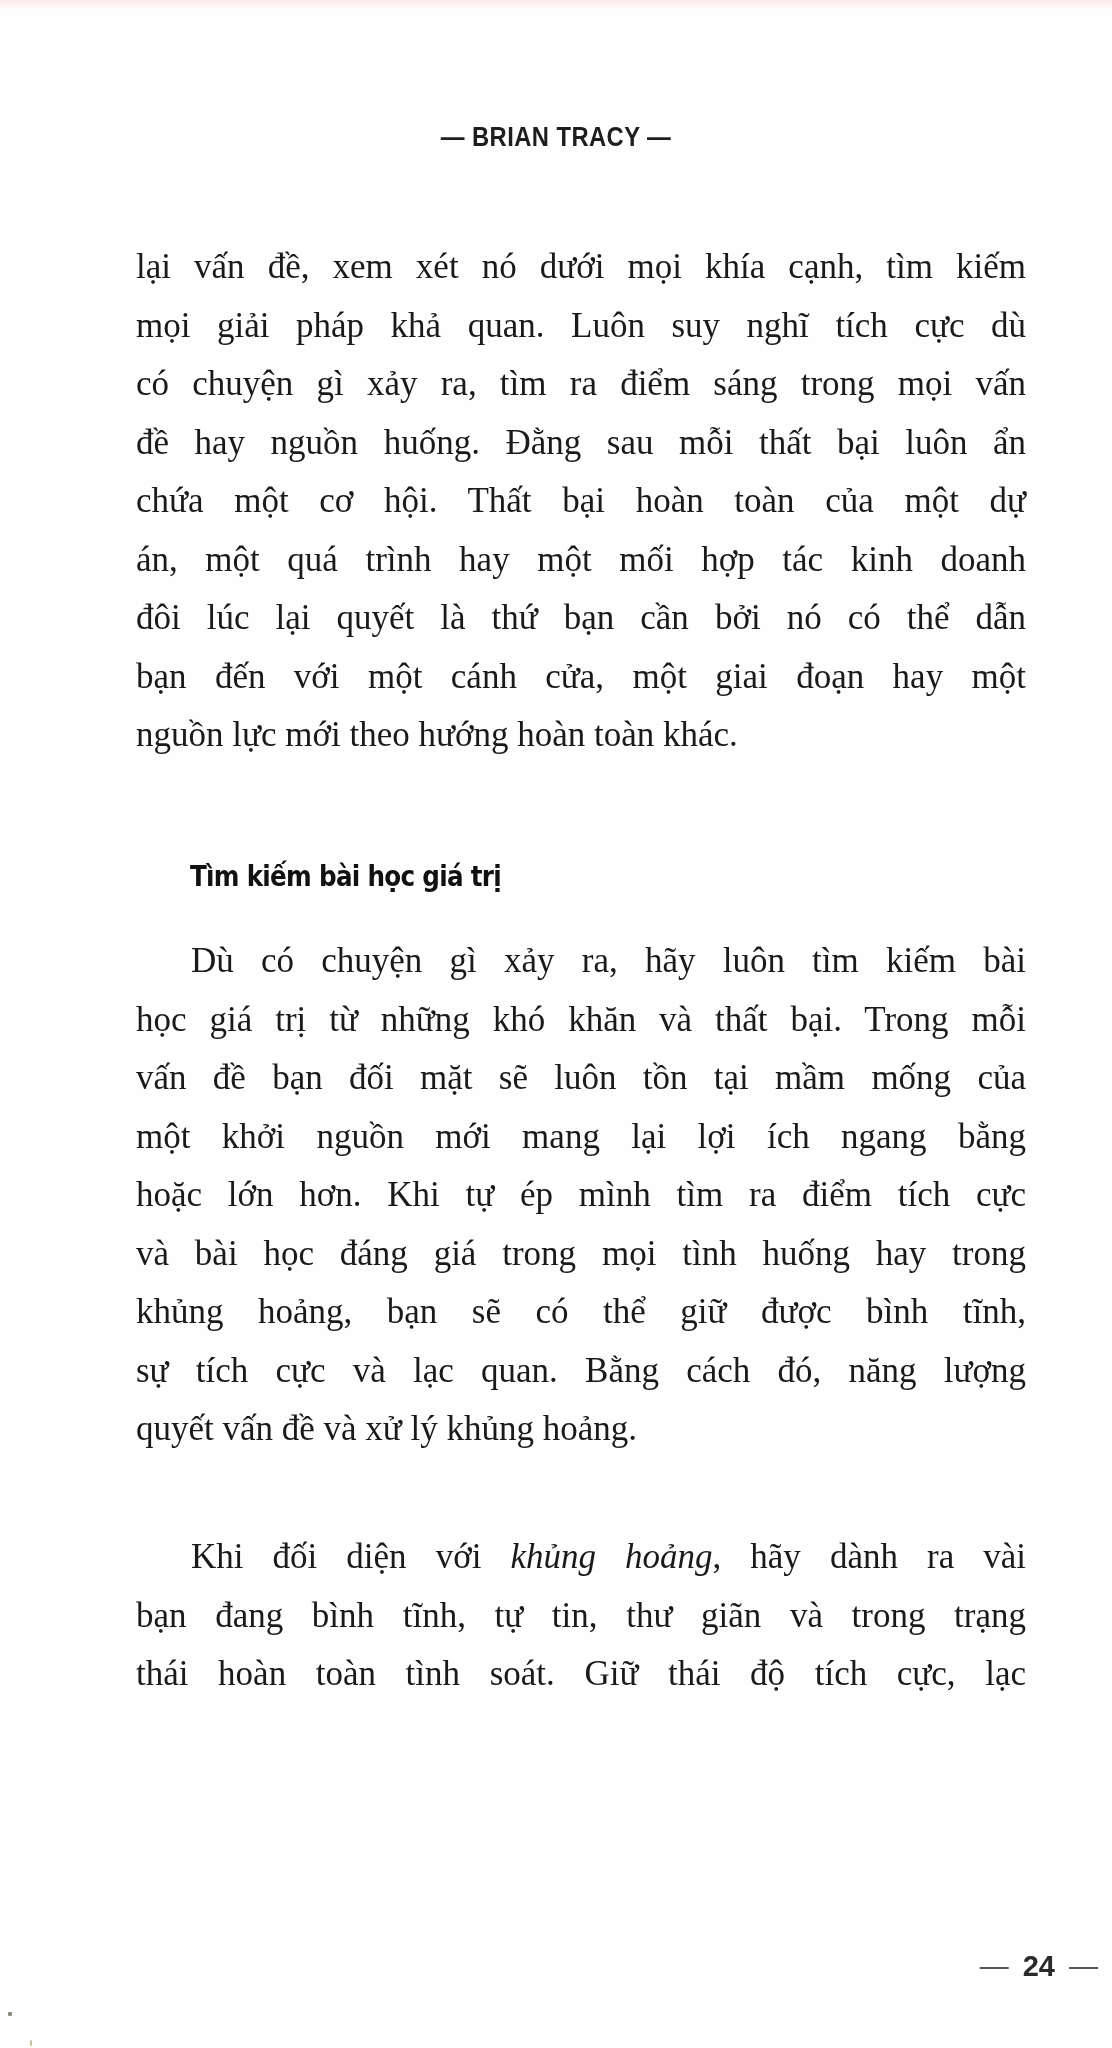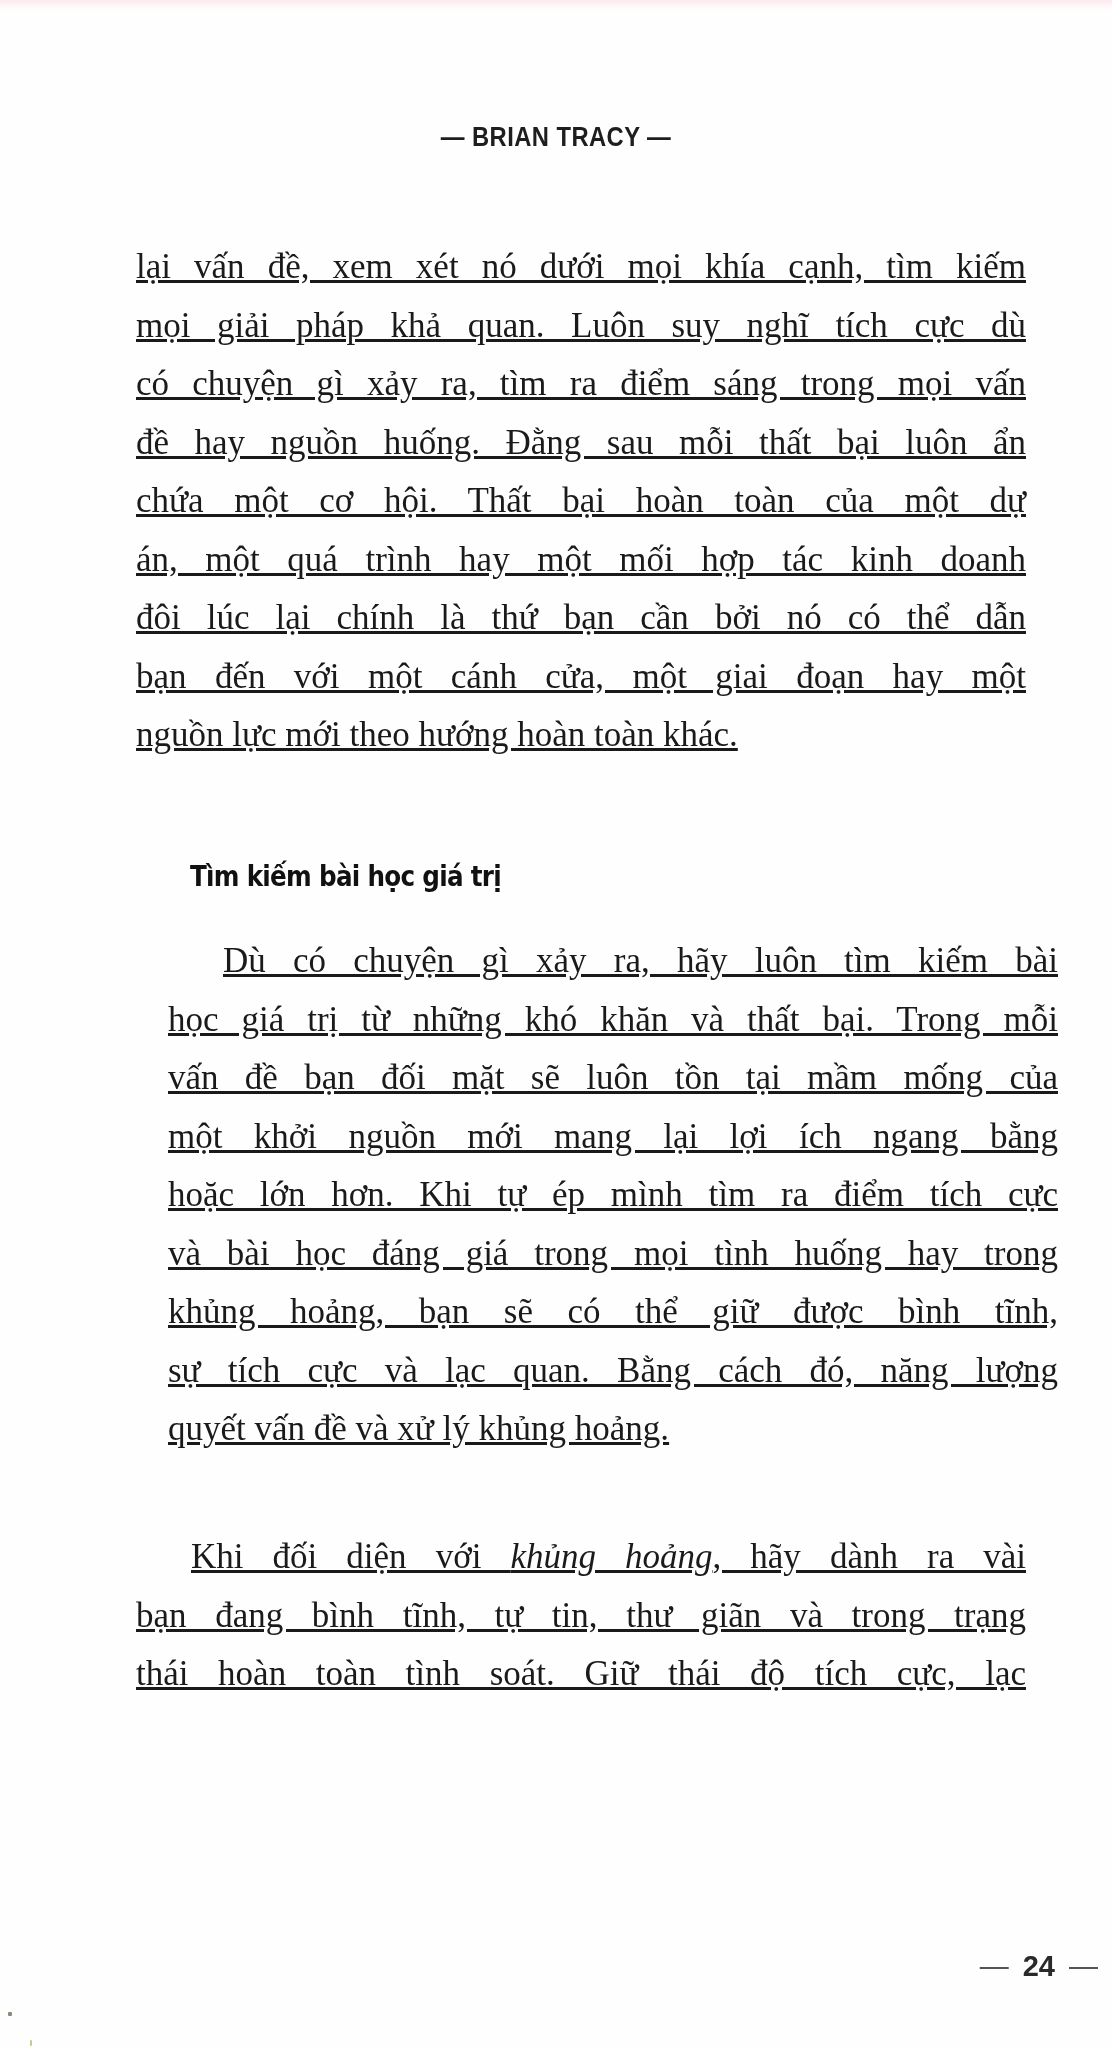--- a/index.html
+++ b/index.html
@@ -46,21 +46,20 @@
       font-size: 35px;
       color: #1a1a1a;
       line-height: 58.5px;
     }
     .line {
       display: block;
       white-space: nowrap;
       text-align: justify;
       text-align-last: justify;
       height: 58.5px;
-      text-decoration: underline;
     }
     .line.last {
       text-align-last: left;
     }
     .indent {
       padding-left: 55px;
     }
     .section-heading {
       position: absolute;
       left: 190px;
@@ -105,28 +104,28 @@
 
   <div class="running-header">— BRIAN TRACY —</div>
 
   <div class="body-text" style="top: 238px;">
     <span class="line">lại vấn đề, xem xét nó dưới mọi khía cạnh, tìm kiếm</span>
     <span class="line">mọi giải pháp khả quan. Luôn suy nghĩ tích cực dù</span>
     <span class="line">có chuyện gì xảy ra, tìm ra điểm sáng trong mọi vấn</span>
     <span class="line">đề hay nguồn huống. Đằng sau mỗi thất bại luôn ẩn</span>
     <span class="line">chứa một cơ hội. Thất bại hoàn toàn của một dự</span>
     <span class="line">án, một quá trình hay một mối hợp tác kinh doanh</span>
-    <span class="line">đôi lúc lại chính là thứ bạn cần bởi nó có thể dẫn</span>
+    <span class="line">đôi lúc lại quyết là thứ bạn cần bởi nó có thể dẫn</span>
     <span class="line">bạn đến với một cánh cửa, một giai đoạn hay một</span>
     <span class="line last">nguồn lực mới theo hướng hoàn toàn khác.</span>
   </div>
 
   <div class="section-heading">Tìm kiếm bài học giá trị</div>
 
-  <div class="body-text" style="top: 932px; margin-left: 32px;">
+  <div class="body-text" style="top: 932px;">
     <span class="line indent">Dù có chuyện gì xảy ra, hãy luôn tìm kiếm bài</span>
     <span class="line">học giá trị từ những khó khăn và thất bại. Trong mỗi</span>
     <span class="line">vấn đề bạn đối mặt sẽ luôn tồn tại mầm mống của</span>
     <span class="line">một khởi nguồn mới mang lại lợi ích ngang bằng</span>
     <span class="line">hoặc lớn hơn. Khi tự ép mình tìm ra điểm tích cực</span>
     <span class="line">và bài học đáng giá trong mọi tình huống hay trong</span>
     <span class="line">khủng hoảng, bạn sẽ có thể giữ được bình tĩnh,</span>
     <span class="line">sự tích cực và lạc quan. Bằng cách đó, năng lượng</span>
     <span class="line last">quyết vấn đề và xử lý khủng hoảng.</span>
   </div>

